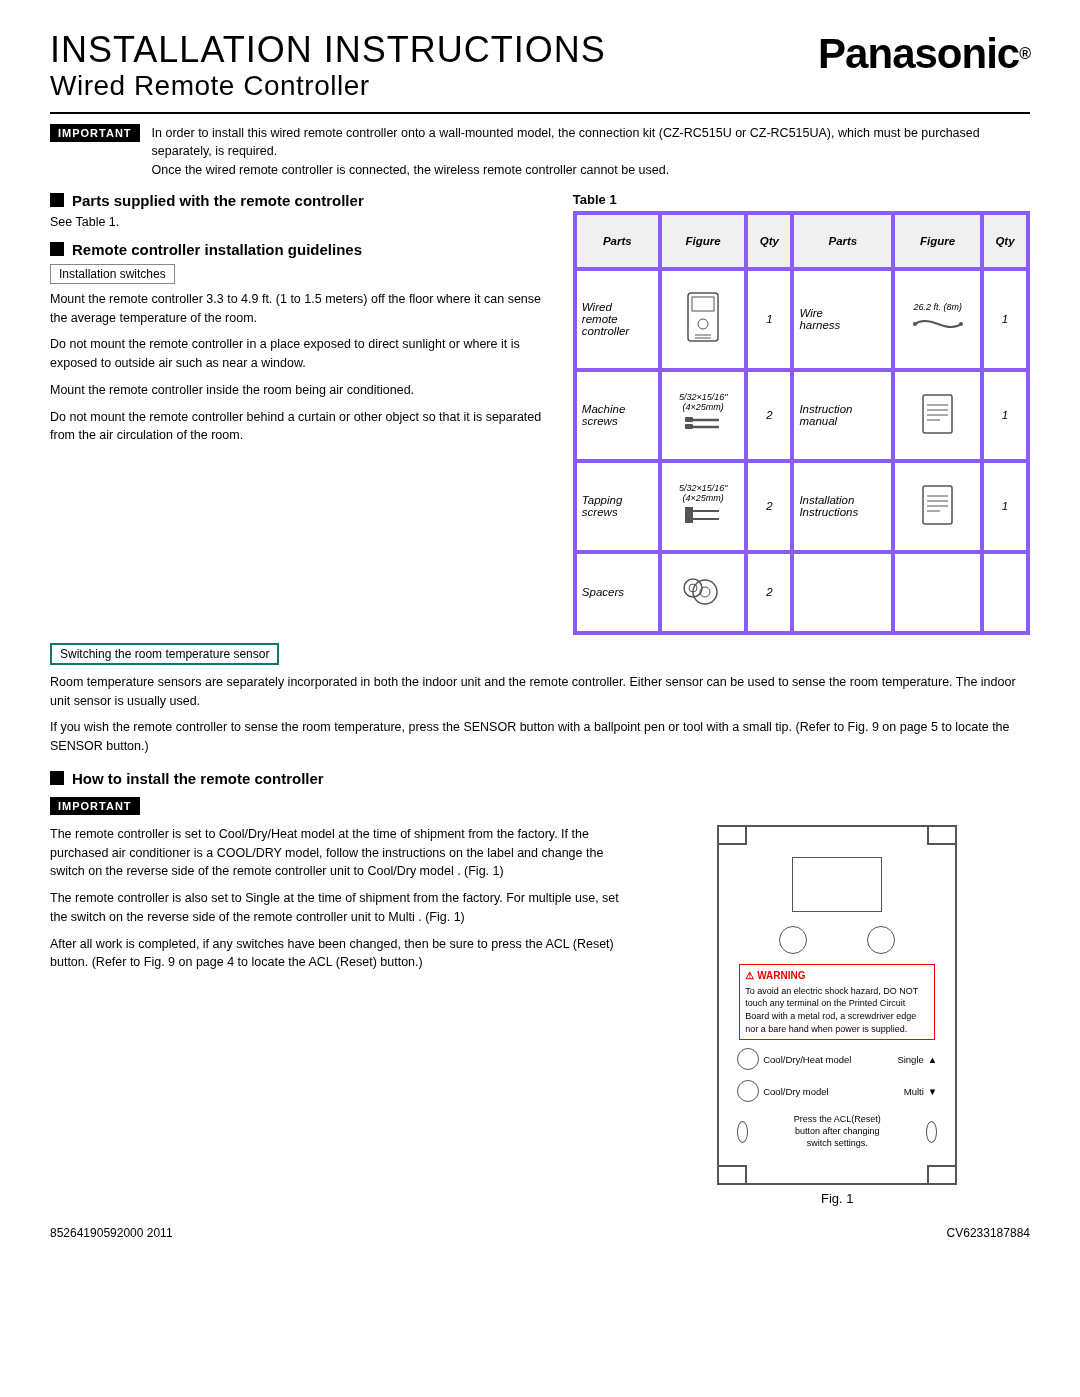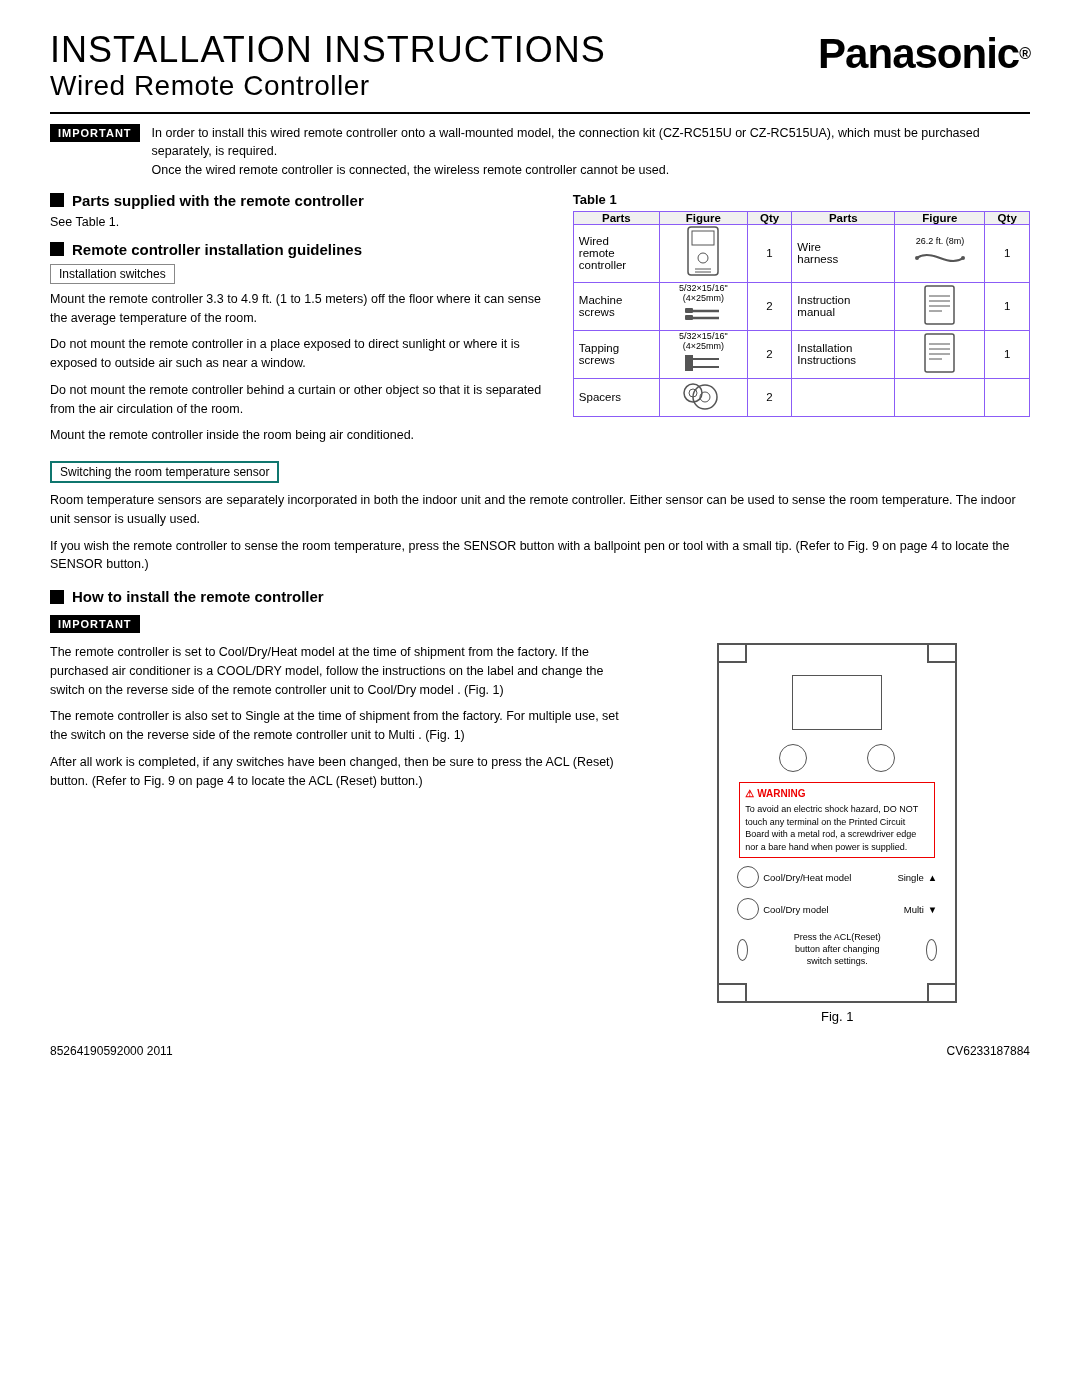--- a/index.html
+++ b/index.html
@@ -128,24 +128,25 @@
       line-height: 1.5;
       margin-bottom: 8px;
     }
     
     .parts-table {
       border-collapse: collapse;
       width: 100%;
       font-size: 11.5px;
     }
     .parts-table th, .parts-table td {
-      border: 1px solid #8b5cf6;
-      padding: 0 5px;
+      border: 4px solid #8b5cf6;
+      padding: 20px 5px;
       text-align: center;
       vertical-align: middle;
+      font-style: italic;
     }
     .parts-table th {
       background: #f0f0f0;
       font-weight: bold;
     }
     .parts-table td.parts-name {
       text-align: left;
     }
     
     .sensor-box {
@@ -222,22 +223,22 @@
     </div>
     <div class="see-table">See Table 1.</div>
 
     <div class="section-heading2">
       <span class="square"></span>
       <span>Remote controller installation guidelines</span>
     </div>
     <div class="sub-box">Installation switches</div>
     <div class="body-text">Mount the remote controller 3.3 to 4.9 ft. (1 to 1.5 meters) off the floor where it can sense the average temperature of the room.</div>
     <div class="body-text">Do not mount the remote controller in a place exposed to direct sunlight or where it is exposed to outside air such as near a window.</div>
+    <div class="body-text">Mount the remote controller inside the room being air conditioned.</div>
     <div class="body-text">Do not mount the remote controller behind a curtain or other object so that it is separated from the air circulation of the room.</div>
-    <div class="body-text">Mount the remote controller inside the room being air conditioned.</div>
   </div>
 
   <div class="right-col">
     <div style="font-weight:bold;font-size:13px;margin-bottom:4px;">Table 1</div>
     <table class="parts-table">
       <thead>
         <tr>
           <th>Parts</th>
           <th>Figure</th>
           <th>Qty</th>
@@ -338,21 +339,21 @@
           <td></td>
         </tr>
       </tbody>
     </table>
   </div>
 </div>
 
 
 <div class="sensor-box">Switching the room temperature sensor</div>
 <div class="body-text">Room temperature sensors are separately incorporated in both the indoor unit and the remote controller. Either sensor can be used to sense the room temperature. The indoor unit sensor is usually used.</div>
-<div class="body-text">If you wish the remote controller to sense the room temperature, press the SENSOR button with a ballpoint pen or tool with a small tip. (Refer to Fig. 9 on page 4 to locate the SENSOR button.)</div>
+<div class="body-text">If you wish the remote controller to sense the room temperature, press the SENSOR button with a ballpoint pen or tool with a small tip. (Refer to Fig. 9 on page 5 to locate the SENSOR button.)</div>
 
 
 <div class="install-section">
   <div class="section-heading">
     <span class="square"></span>
     <span>How to install the remote controller</span>
   </div>
   <div class="important-section">
     <div class="important-label-col">
       <div class="important-box">IMPORTANT</div>

